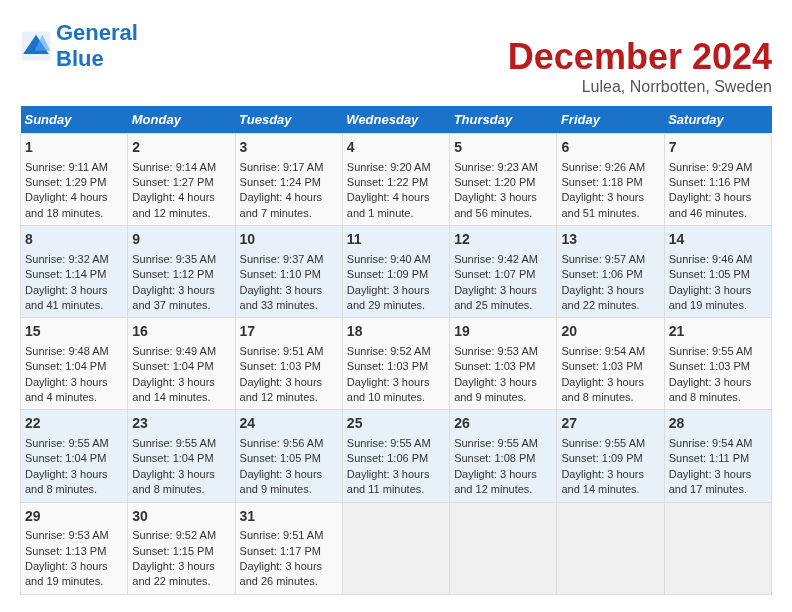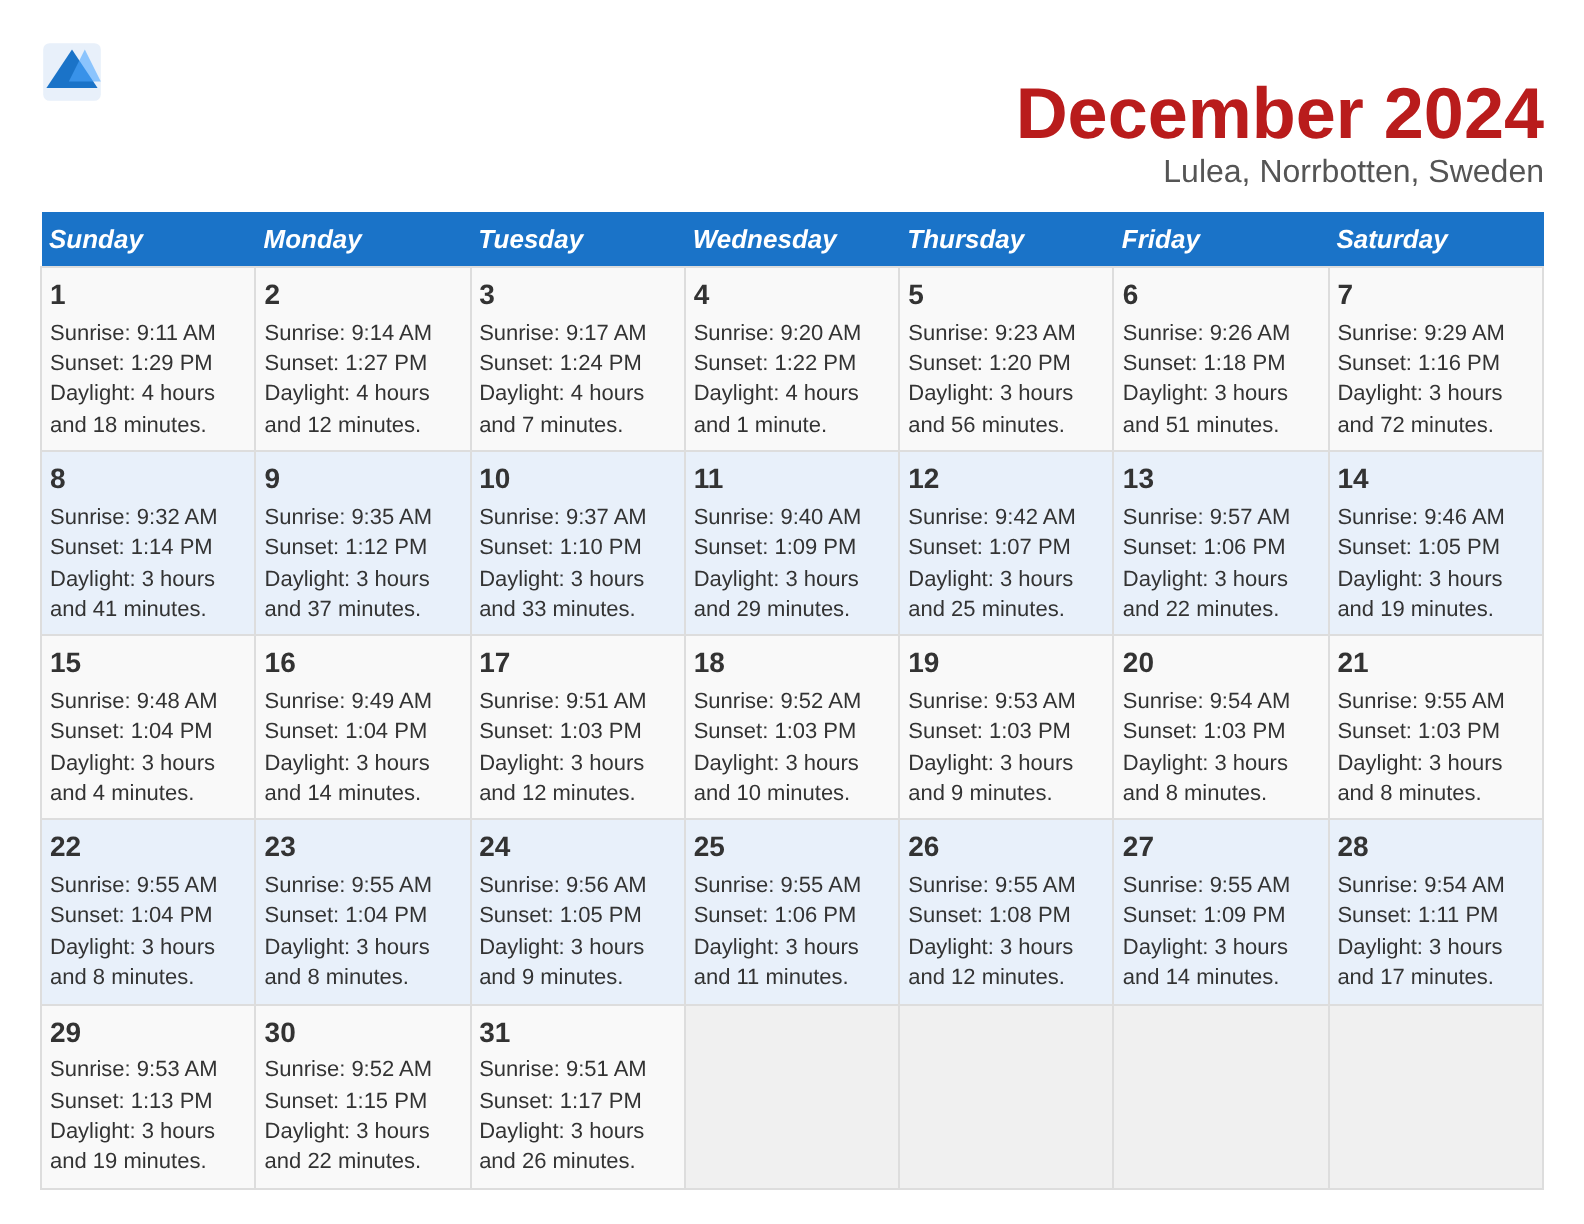--- a/index.html
+++ b/index.html
@@ -87,20 +87,24 @@
 </head>
 <body>
 
 <div class="header">
   <div class="logo">
     <svg class="logo-icon" viewBox="0 0 40 40">
       <rect x="2" y="2" width="36" height="36" rx="4" fill="#e8f0fa"></rect>
       <polygon points="20,6 36,30 4,30" fill="#1a73c8"></polygon>
       <polygon points="28,6 38,26 18,26" fill="#4da6ff" opacity="0.6"></polygon>
     </svg>
+    <div class="logo-text">
+      <span>General</span><br>
+      <span style="color:#1a73c8;">Blue</span>
+    </div>
   </div>
   <div class="title-block">
     <div class="month-title">December 2024</div>
     <div class="location">Lulea, Norrbotten, Sweden</div>
   </div>
 </div>
 
 <table>
   <thead>
     <tr>
@@ -155,21 +159,21 @@
           <div>Sunrise: 9:26 AM</div>
           <div>Sunset: 1:18 PM</div>
           <div>Daylight: 3 hours</div>
           <div>and 51 minutes.</div>
         </td>
         <td>
           <span class="day-num">7</span>
           <div>Sunrise: 9:29 AM</div>
           <div>Sunset: 1:16 PM</div>
           <div>Daylight: 3 hours</div>
-          <div>and 72 minutes.</div>
+          <div>and 46 minutes.</div>
         </td>
       </tr>
       <tr>
         <td>
           <span class="day-num">8</span>
           <div>Sunrise: 9:32 AM</div>
           <div>Sunset: 1:14 PM</div>
           <div>Daylight: 3 hours</div>
           <div>and 41 minutes.</div>
         </td>

